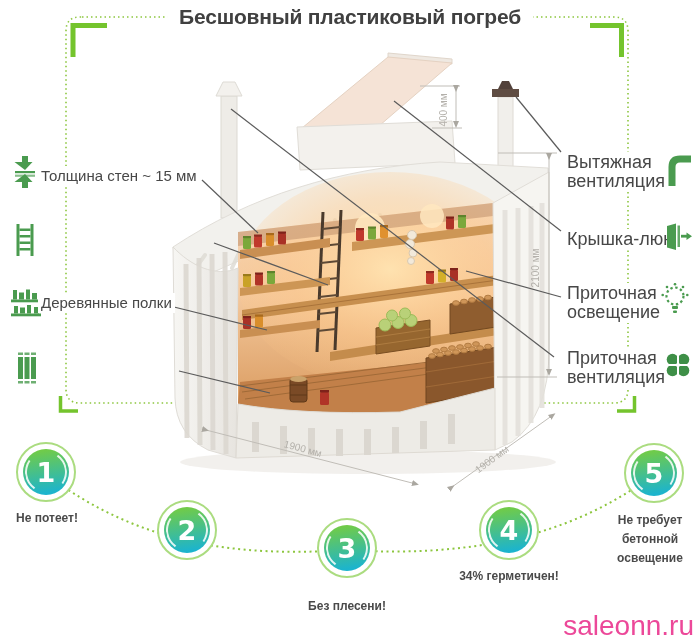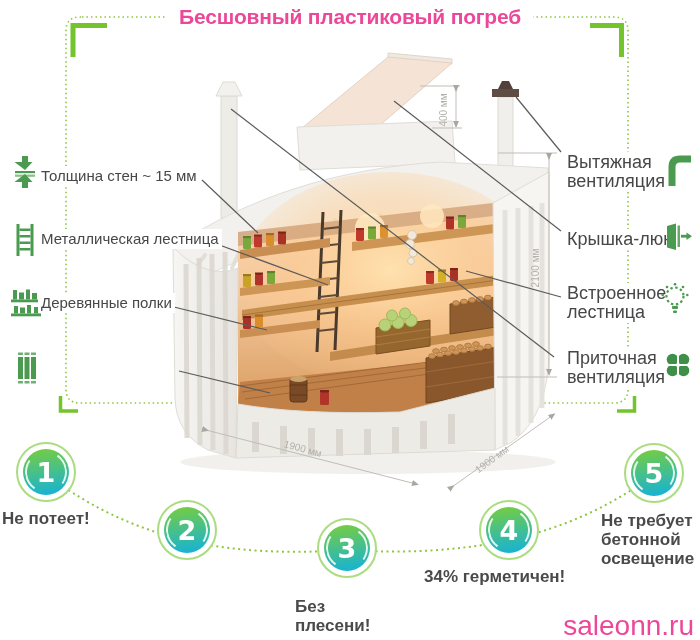--- a/index.html
+++ b/index.html
@@ -2,39 +2,39 @@
 <html><head>
 <meta charset="utf-8">
 <style>
   html,body{margin:0;padding:0;background:#fff;}
   #stage{position:relative;width:700px;height:640px;background:#fff;overflow:hidden;
          font-family:"Liberation Sans",sans-serif;color:#4a4a4a;}
   svg{position:absolute;left:0;top:0;}
   #deco-svg{z-index:1;}
   #cellar-svg{z-index:2;}
   .page-title{position:absolute;top:5px;left:50%;transform:translateX(-50%);z-index:3;
-      background:#fff;padding:0 12px;font-size:21px;font-weight:bold;color:#ec4899;
+      background:#fff;padding:0 12px;font-size:21px;font-weight:bold;color:#404040;
       white-space:nowrap;letter-spacing:-0.2px;}
   .side-label{position:absolute;z-index:3;font-size:15px;line-height:18px;color:#474747;}
   .side-label .txt{background:#fff;padding:1px 3px;display:inline-block;}
   .r-label{position:absolute;z-index:3;font-size:18px;line-height:19px;color:#474747;text-decoration:underline;}
   .r-label .txt{background:#fff;padding:1px 2px;display:inline-block;}
   .icon-box{position:absolute;z-index:3;}
   .benefit{position:absolute;z-index:3;width:62px;height:62px;}
   .b-ring{width:56px;height:56px;border:2px solid #abdc80;border-radius:50%;background:#fff;
       display:flex;align-items:center;justify-content:center;}
   .b-inner{width:46px;height:46px;border-radius:50%;position:relative;
       background:linear-gradient(172deg,#70cb49 8%,#1cb4cd 90%);
       display:flex;align-items:center;justify-content:center;}
   .b-swoosh{position:absolute;inset:2px;border-radius:50%;border:2px solid transparent;
       border-left-color:rgba(255,255,255,.85);border-right-color:rgba(255,255,255,.85);
       transform:rotate(-10deg);}
   .b-num{position:relative;color:#fff;font-size:27px;font-weight:bold;
       font-family:"DejaVu Sans",sans-serif;}
-  .b-cap{position:absolute;z-index:3;font-size:17px;font-weight:600;
+  .b-cap{position:absolute;z-index:3;text-align:center;font-size:12px;font-weight:600;
       color:#4a4a4a;line-height:19px;}
   .watermark{position:absolute;z-index:3;right:6px;top:610px;font-size:28px;color:#ec4899;}
 </style>
 </head>
 <body>
 
 <div id="stage">
 
   <svg id="deco-svg" width="700" height="640" viewBox="0 0 700 640">
     <path d="M82,17 H614 Q628,17 628,31 V389 Q628,403 614,403 H80 Q66,403 66,389 V31 Q66,17 80,17 Z" fill="none" stroke="#8dc63f" stroke-width="1.6" stroke-dasharray="1.5 3"></path>
@@ -316,23 +316,20 @@
   <span class="icon-box" style="left:15px;top:224px">
     <svg width="20" height="32" viewBox="0 0 20 32" fill="#4a9b4f">
       <rect x="1.5" y="0" width="3" height="32"></rect>
         <rect x="15.5" y="0" width="3" height="32"></rect>
       <rect x="4.5" y="4.5" width="11" height="2.5"></rect>
         <rect x="4.5" y="11" width="11" height="2.5"></rect>
       <rect x="4.5" y="17.5" width="11" height="2.5"></rect>
         <rect x="4.5" y="24" width="11" height="2.5"></rect>
     </svg>
   </span>
-  <div class="side-label" style="left:38px;top:229px">
-    <span class="txt">Металлическая лестница</span>
-  </div>
 
   <span class="icon-box" style="left:11px;top:287px">
     <svg width="30" height="30" viewBox="0 0 30 30" fill="#4a9b4f">
       <rect x="0" y="12.5" width="30" height="2.8"></rect>
         <rect x="0" y="26.5" width="30" height="2.8"></rect>
       <rect x="2" y="3" width="4" height="9.5"></rect>
         <rect x="8" y="5.5" width="5" height="7"></rect>
       <rect x="15" y="2.5" width="4" height="10"></rect>
         <rect x="21" y="6" width="5" height="6.5"></rect>
       <rect x="3" y="19" width="4" height="7.5"></rect>
@@ -374,21 +371,21 @@
   <span class="icon-box" style="left:663px;top:223px">
     <svg width="30" height="28" viewBox="0 0 30 28" fill="#4a9b4f">
       <polygon points="4,3 13,0.5 13,27 4,24.5"></polygon>
       <rect x="14.5" y="2.5" width="2.5" height="21.5" opacity=".85"></rect>
       <rect x="18" y="11.8" width="6" height="2.8"></rect>
       <polygon points="23.5,9.5 29,13.2 23.5,17"></polygon>
     </svg>
   </span>
 
   <div class="r-label" style="left:565px;top:283px;width:100px">
-    <span class="txt">Встроенное лестница</span>
+    <span class="txt">Приточная освещение</span>
   </div>
   <span class="icon-box" style="left:661px;top:283px">
     <svg width="30" height="32" viewBox="0 0 30 32">
       <circle cx="14" cy="13" r="8.5" fill="none" stroke="#4a9b4f" stroke-width="2.2" stroke-dasharray="2.4 2.6"></circle>
       <rect x="11" y="23" width="6" height="3" rx="1" fill="#4a9b4f"></rect>
       <rect x="12" y="27.5" width="4" height="2.5" rx="1" fill="#4a9b4f"></rect>
       <g fill="#4a9b4f">
         <circle cx="14" cy="1.2" r="1.3"></circle>
           <circle cx="22" cy="4" r="1.3"></circle>
           <circle cx="26.3" cy="12" r="1.3"></circle>

